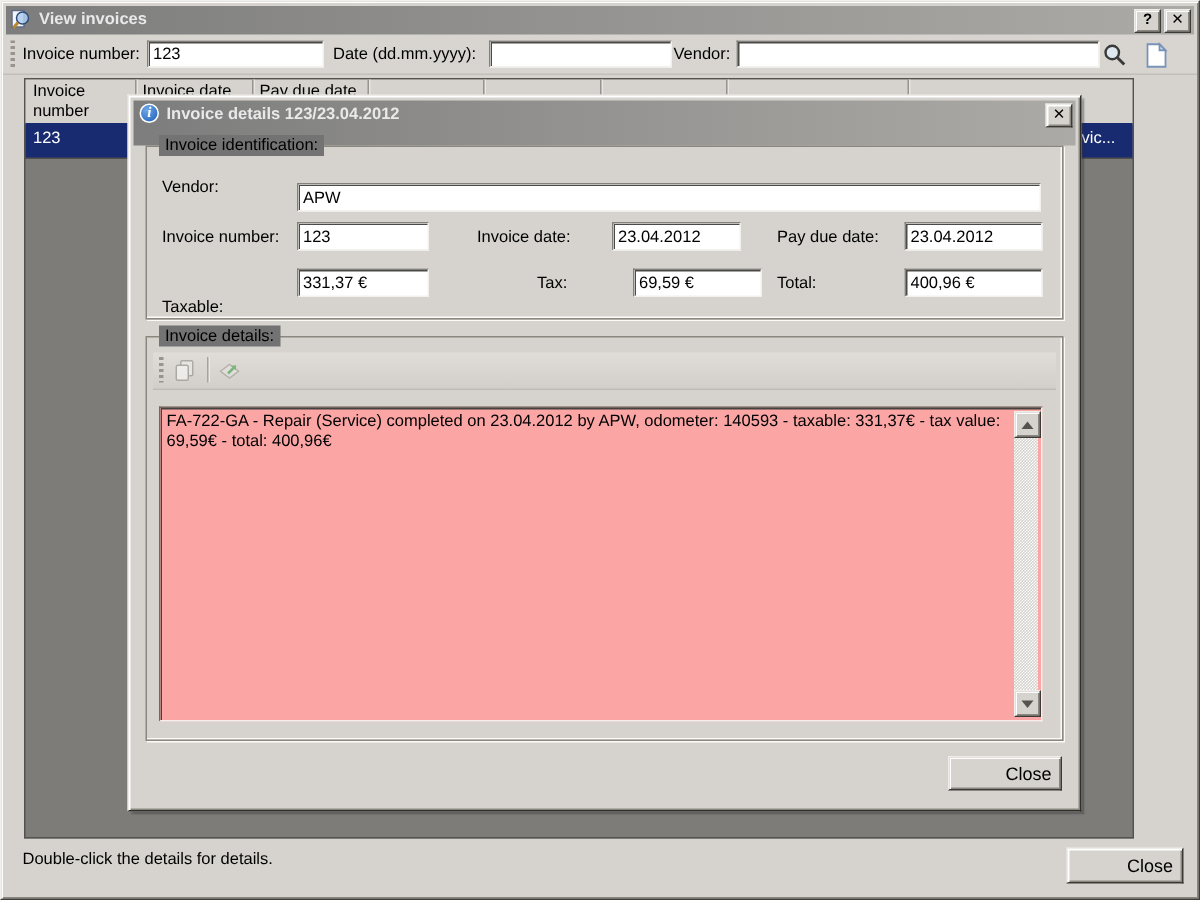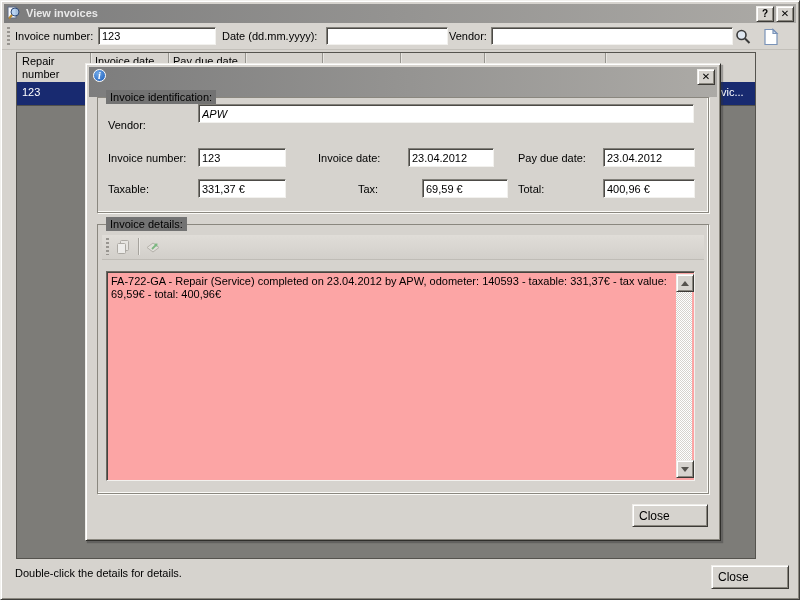--- a/index.html
+++ b/index.html
@@ -44,21 +44,21 @@
   .grid-header{position:absolute;left:0;top:0;right:0;height:29px;background:#d6d3ce;
     border-bottom:1px solid #8f8d87;}
   .col-label{position:absolute;top:2px;line-height:13px;}
   .col-sep{position:absolute;top:0;width:1px;height:29px;background:#96948e;
     box-shadow:1px 0 0 #e8e6e2;}
   .grid-row{position:absolute;left:0;top:29px;right:0;height:23px;background:#182a70;
     color:#fff;border-bottom:1px solid #50504c;}
   .cell{position:absolute;top:4px;white-space:nowrap;}
 
   
-  .push-btn{text-align:left;font-size:12px;}
+  .push-btn{text-align:right;font-size:12px;}
 
   
   .dialog{position:absolute;left:84px;top:62px;width:634px;height:476px;background:#d6d3ce;
     border:1px solid;border-color:#eeece8 #2f2e2b #2f2e2b #eeece8;
     box-shadow:inset 1px 1px 0 #fff, inset -1px -1px 0 #8a877f, 2px 2px 1px rgba(50,50,50,.35);
     z-index:10;}
   .titlebar-dialog{position:absolute;left:3px;top:3px;right:3px;}
   .info-icon{position:absolute;left:4px;top:2px;width:13px;height:13px;border-radius:50%;
     background:radial-gradient(circle at 35% 30%,#6fa8e8,#1b5cb8);border:1px solid #fff;
     color:#fff;font:bold italic 10px "Liberation Serif","DejaVu Serif",serif;
@@ -127,21 +127,21 @@
     <span class="icon-btn" style="left:757px;">
       <svg width="18" height="18" viewBox="0 0 18 18">
         <path d="M3 1.5 h8 l4 4 V16.5 H3 Z" fill="#ffffff" stroke="#7a93b8" stroke-width="1.2"></path>
         <path d="M11 1.5 l4 4 h-4 Z" fill="#cfdff2" stroke="#7a93b8" stroke-width="1.2"></path>
       </svg>
     </span>
   </div>
 
   <div class="grid">
     <div class="grid-header">
-      <span class="col-label" style="left:5px;width:64px;">Repair number</span>
+      <span class="col-label" style="left:5px;width:64px;">Invoice number</span>
       <span class="col-label" style="left:78px;width:70px;">Invoice date</span>
       <span class="col-label" style="left:156px;width:68px;">Pay due date</span>
       <span class="col-sep" style="left:73px;"></span>
       <span class="col-sep" style="left:151px;"></span>
       <span class="col-sep" style="left:228px;"></span>
       <span class="col-sep" style="left:305px;"></span>
       <span class="col-sep" style="left:383px;"></span>
       <span class="col-sep" style="left:467px;"></span>
       <span class="col-sep" style="left:588px;"></span>
     </div>
@@ -151,39 +151,40 @@
     </div>
   </div>
 
   <span class="abs" style="left:14px;top:566px;">Double-click the details for details.</span>
   <button class="abs raised push-btn" style="left:710px;top:564px;width:78px;height:24px;">Close</button>
 
   <div class="dialog">
 
     <div class="titlebar titlebar-dialog">
       <span class="info-icon">i</span>
+      <span class="title-text">Invoice details 123/23.04.2012</span>
       <span class="cap-btns">
         <span class="cap-btn raised">✕</span>
       </span>
     </div>
 
     <div class="abs groupbox" style="left:11px;top:33px;width:610px;height:114px;">
       <span class="legend">Invoice identification:</span>
 
       <span class="dlg-label" style="left:10px;top:21px;">Vendor:</span>
-      <input class="dlg-input sunken" style="left: 100px; top: 6px; width: 488px; font-style: italic;" value="APW">
+      <input class="dlg-input sunken" style="left: 100px; top: 24px; width: 488px;" value="APW">
 
       <span class="dlg-label" style="left:10px;top:54px;">Invoice number:</span>
       <input class="dlg-input sunken" style="left: 100px; top: 50px; width: 80px;" value="123">
       <span class="dlg-label" style="left:220px;top:54px;">Invoice date:</span>
       <input class="dlg-input sunken" style="left: 310px; top: 50px; width: 78px;" value="23.04.2012">
       <span class="dlg-label" style="left:420px;top:54px;">Pay due date:</span>
       <input class="dlg-input sunken" style="left: 505px; top: 50px; width: 84px;" value="23.04.2012">
 
-      <span class="dlg-label" style="left:10px;top:85px;">Taxable:</span>
+      <span class="dlg-label" style="left:10px;top:101px;">Taxable:</span>
       <input class="dlg-input sunken" style="left: 100px; top: 81px; width: 80px;" value="331,37 €">
       <span class="dlg-label" style="left:220px;top:85px;margin-left:40px;">Tax:</span>
       <input class="dlg-input sunken" style="left: 324px; top: 81px; width: 78px;" value="69,59 €">
       <span class="dlg-label" style="left:420px;top:85px;">Total:</span>
       <input class="dlg-input sunken" style="left: 505px; top: 81px; width: 84px;" value="400,96 €">
     </div>
 
     <div class="abs groupbox" style="left:11px;top:160px;width:610px;height:268px;">
       <span class="legend">Invoice details:</span>
 

